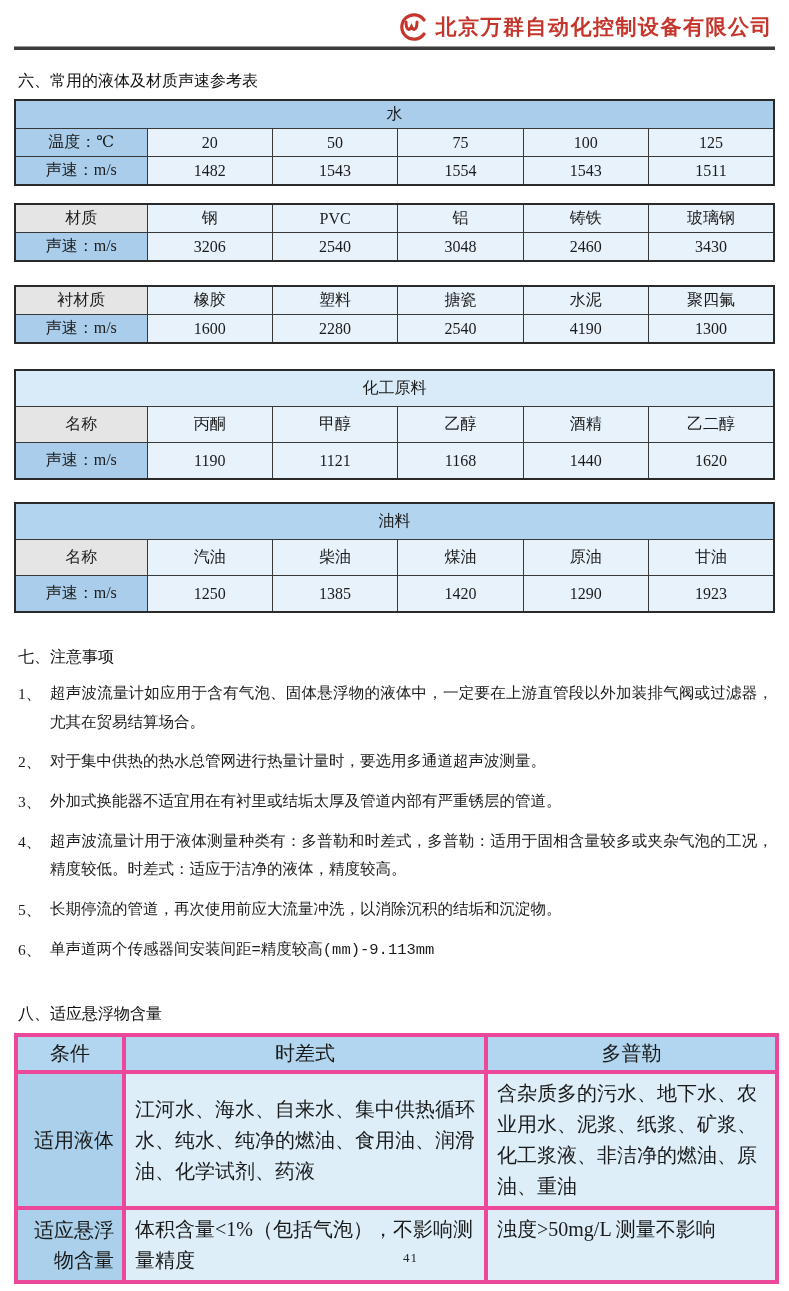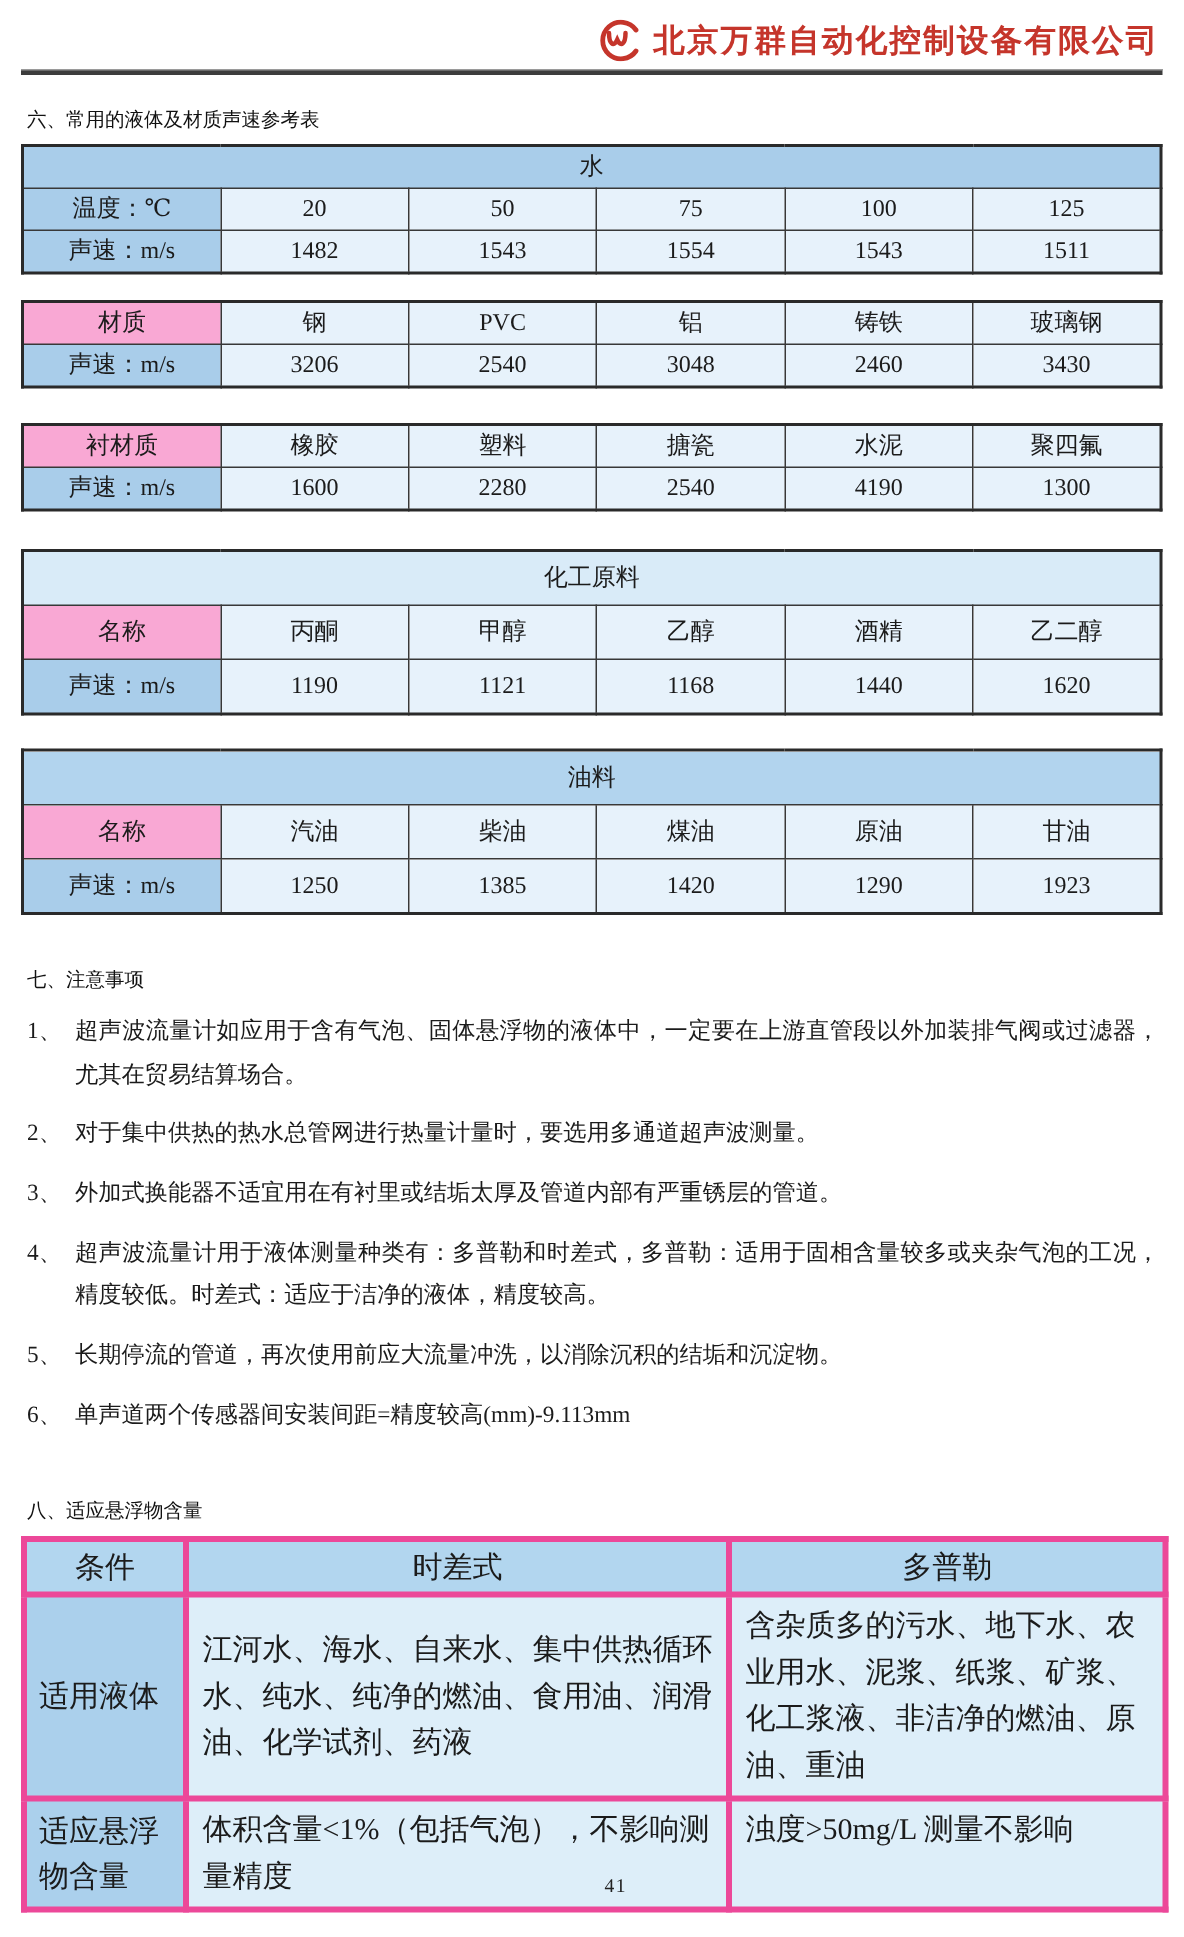--- a/index.html
+++ b/index.html
@@ -10,51 +10,51 @@
   }
   .page{padding:0 14px;position:relative;}
 
   
   .brand{display:flex;justify-content:flex-end;align-items:center;gap:9px;padding:13px 2px 5px 0;}
   .logo{width:30px;height:28px;flex:none;}
   .company{color:#c5352b;font-size:21px;font-weight:600;letter-spacing:1.5px;white-space:nowrap;}
   .header-rule{height:3px;background:#3c3c3c;border-top:1px solid #9a9a9a;}
 
   
-  h2.sec{font-size:13px;font-weight:400;margin:0;color:#111;}
+  h2.sec{font-size:16px;font-weight:400;margin:0;color:#111;}
   #sec6-title{margin:21px 0 7px 4px;}
   #sec7-title{margin:34px 0 6px 4px;}
   #sec8-title{margin:40px 0 8px 4px;}
 
   
   table.t{border-collapse:collapse;table-layout:fixed;width:761px;border:2px solid #2a2a2a;}
   table.t td{border:1px solid #383838;text-align:center;font-size:16px;padding:3px 5px;overflow:hidden;}
   td.band-mid{background:#a9cdea;padding:2px 5px;}
   td.band-light{background:#d9ebf8;padding:5px 5px;}
   td.band-oil{background:#b2d4ee;padding:5px 5px;}
   td.lblL{background:#a9cdea;text-align:left;padding-left:10px;}
-  td.lblC{background:#f9a8d4;}
+  td.lblC{background:#e5e5e5;}
   td.val{background:#e7f2fb;}
   table.tall td{padding:7px 5px;}
   #t-material{margin-top:17px;}
   #t-lining{margin-top:23px;}
   #t-chemical{margin-top:25px;}
   #t-oil{margin-top:22px;}
 
   
   .notes{margin-top:12px;}
   .note{display:flex;margin:11px 0;font-size:15.5px;line-height:1.85;}
   .note .n{flex:none;width:32px;padding-left:4px;}
-  .note .tx{flex:1;text-align:justify;padding-right:2px;}
+  .note .tx{flex:1;text-align:justify;padding-right:2px;font-family:Liberation Mono, monospace;}
 
   
   table.cmp{border-collapse:collapse;table-layout:fixed;width:761px;border:2px solid #2a2a2a;margin-top:6px;}
   table.cmp td{border:4px solid #ec4899;font-size:20px;padding:3px 8px;vertical-align:middle;}
   .cmp td.hd{background:#b2d6ef;text-align:center;height:24px;}
-  .cmp td.rl{background:#abd0ec;text-align:left;line-height:1.5;}
+  .cmp td.rl{background:#abd0ec;text-align:right;line-height:1.5;}
   .cmp td.bd{background:#ddeef9;text-align:left;line-height:1.55;padding:4px 9px;}
   .cmp td.bdc{background:#ddeef9;text-align:center;}
 
   
   .footer{position:absolute;left:0;top:1248px;width:789px;text-align:center;padding-left:16px;}
   .pageno{font-size:13px;color:#222;letter-spacing:1px;}
 </style>
 </head>
 <body>
 

